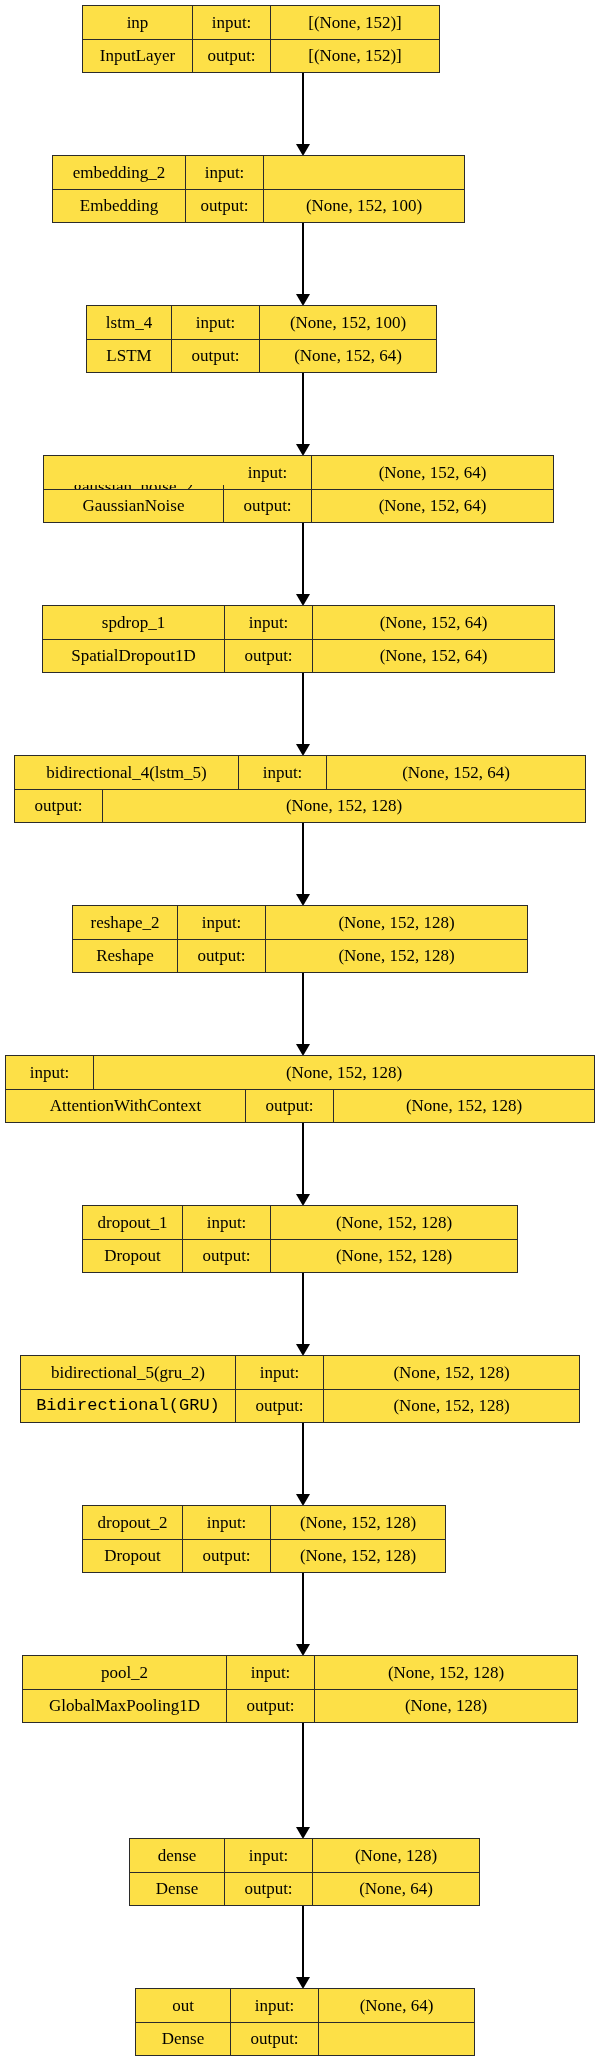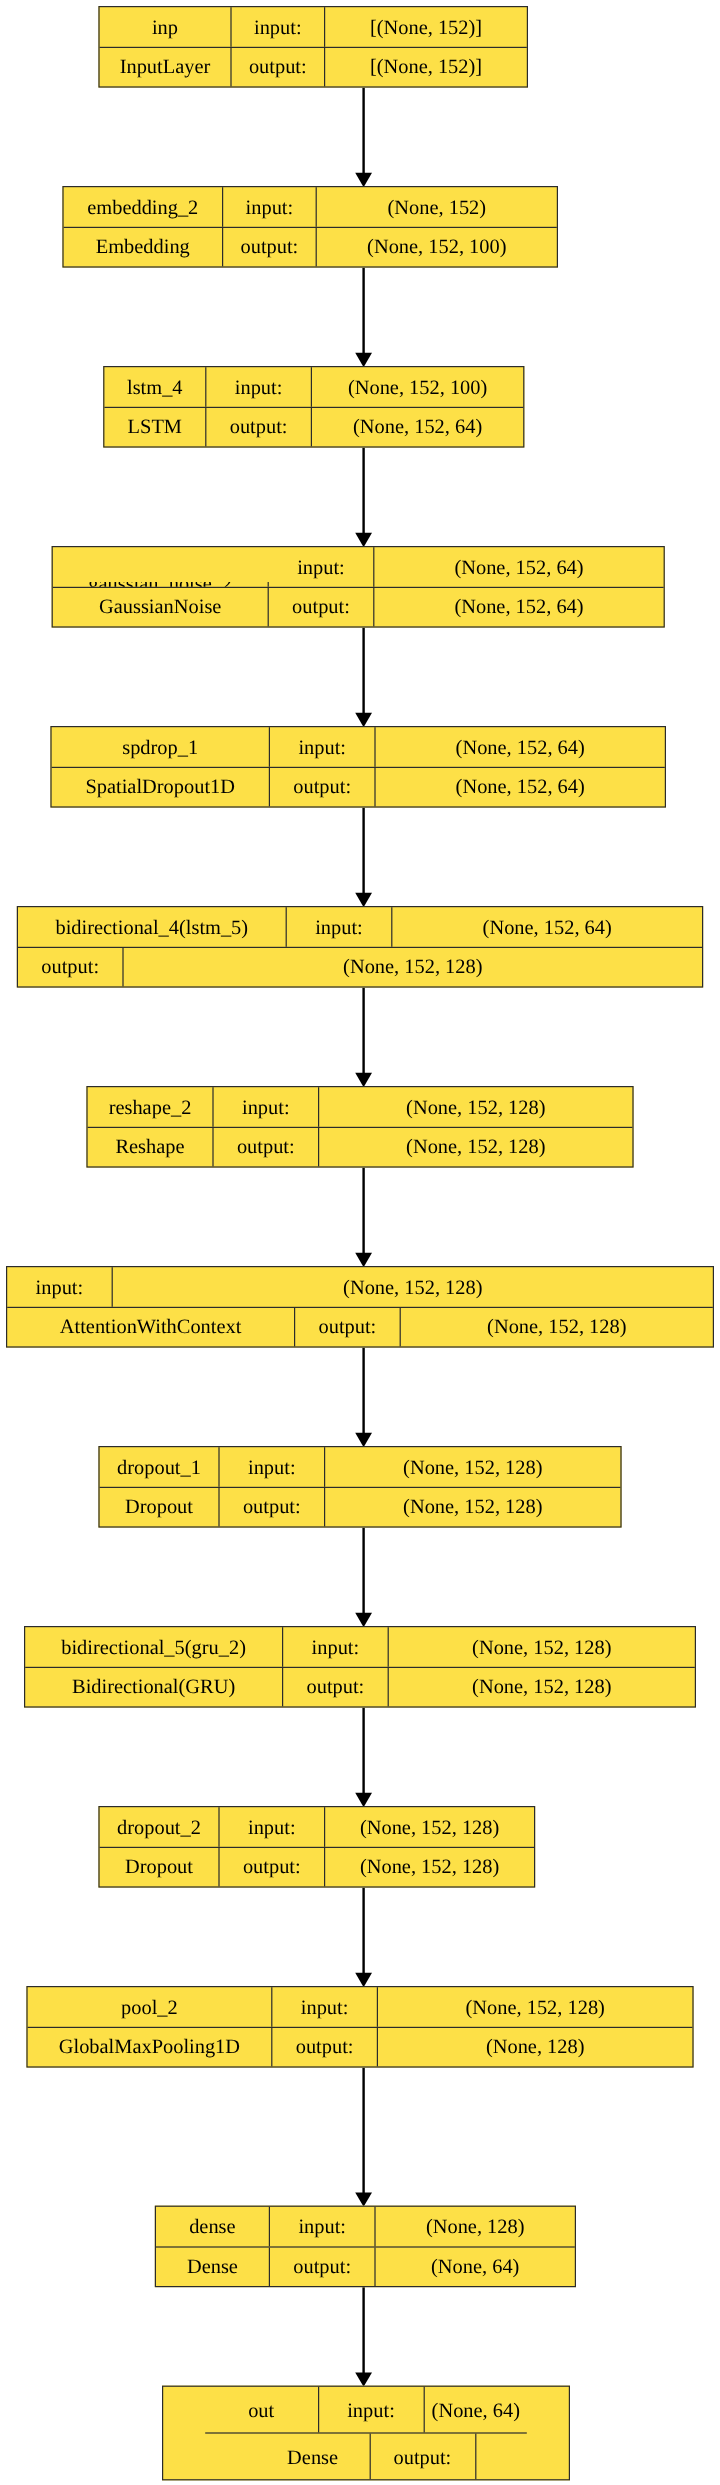--- a/index.html
+++ b/index.html
@@ -107,21 +107,20 @@
       <div class="node-row bottom">
         <div class="cell c-name" style="width: 110px; flex: 0 0 110px;">InputLayer</div>
         <div class="cell c-io" style="width: 78px; flex: 0 0 78px;">output:</div>
         <div class="cell c-shape" style="flex: 1 1 auto;">[(None, 152)]</div>
       </div>
     </div>
     <div class="node" style="left: 52px; top: 155px; width: 413px; height: 68px;">
       <div class="node-row top">
         <div class="cell c-name" style="width: 133px; flex: 0 0 133px;">embedding_2</div>
         <div class="cell c-io" style="width: 78px; flex: 0 0 78px;">input:</div>
-        <div class="cell c-shape" style="flex: 1 1 auto;">(None, 152)</div>
       </div>
       <div class="node-row bottom">
         <div class="cell c-name" style="width: 133px; flex: 0 0 133px;">Embedding</div>
         <div class="cell c-io" style="width: 78px; flex: 0 0 78px;">output:</div>
         <div class="cell c-shape" style="flex: 1 1 auto;">(None, 152, 100)</div>
       </div>
     </div>
     <div class="node" style="left: 86px; top: 305px; width: 351px; height: 68px;">
       <div class="node-row top">
         <div class="cell c-name" style="width: 85px; flex: 0 0 85px;">lstm_4</div>
@@ -204,21 +203,21 @@
         <div class="cell c-shape" style="flex: 1 1 auto;">(None, 152, 128)</div>
       </div>
     </div>
     <div class="node" style="left: 20px; top: 1355px; width: 560px; height: 68px;">
       <div class="node-row top">
         <div class="cell c-name" style="width: 215px; flex: 0 0 215px;">bidirectional_5(gru_2)</div>
         <div class="cell c-io" style="width: 88px; flex: 0 0 88px;">input:</div>
         <div class="cell c-shape" style="flex: 1 1 auto;">(None, 152, 128)</div>
       </div>
       <div class="node-row bottom">
-        <div class="cell c-name" style="width: 215px; flex: 0 0 215px;">Bidirectional(GRU)</div>
+        <div class="cell c-name" style="width: 215px; flex: 0 0 215px; font-family: Liberation Mono, monospace;">Bidirectional(GRU)</div>
         <div class="cell c-io" style="width: 88px; flex: 0 0 88px;">output:</div>
         <div class="cell c-shape" style="flex: 1 1 auto;">(None, 152, 128)</div>
       </div>
     </div>
     <div class="node" style="left: 82px; top: 1505px; width: 364px; height: 68px;">
       <div class="node-row top">
         <div class="cell c-name" style="width: 100px; flex: 0 0 100px;">dropout_2</div>
         <div class="cell c-io" style="width: 88px; flex: 0 0 88px;">input:</div>
         <div class="cell c-shape" style="flex: 1 1 auto;">(None, 152, 128)</div>
       </div>
@@ -245,21 +244,21 @@
         <div class="cell c-name" style="width: 95px; flex: 0 0 95px;">dense</div>
         <div class="cell c-io" style="width: 88px; flex: 0 0 88px;">input:</div>
         <div class="cell c-shape" style="flex: 1 1 auto;">(None, 128)</div>
       </div>
       <div class="node-row bottom">
         <div class="cell c-name" style="width: 95px; flex: 0 0 95px;">Dense</div>
         <div class="cell c-io" style="width: 88px; flex: 0 0 88px;">output:</div>
         <div class="cell c-shape" style="flex: 1 1 auto;">(None, 64)</div>
       </div>
     </div>
-    <div class="node" style="left: 135px; top: 1988px; width: 340px; height: 79px; align-items: center;">
+    <div class="node" style="left: 135px; top: 1988px; width: 340px; height: 68px;">
       <div class="node-row top">
         <div class="cell c-name" style="width: 95px; flex: 0 0 95px;">out</div>
         <div class="cell c-io" style="width: 88px; flex: 0 0 88px;">input:</div>
         <div class="cell c-shape" style="flex: 1 1 auto;">(None, 64)</div>
       </div>
       <div class="node-row bottom">
         <div class="cell c-name" style="width: 95px; flex: 0 0 95px;">Dense</div>
         <div class="cell c-io" style="width: 88px; flex: 0 0 88px;">output:</div>
       </div>
     </div>

